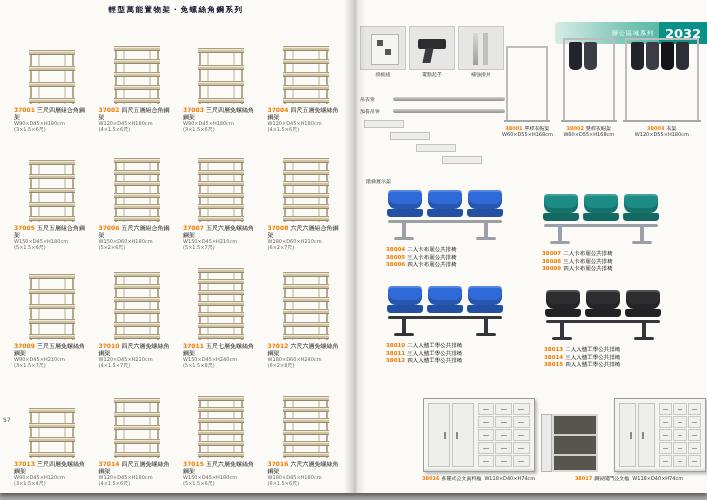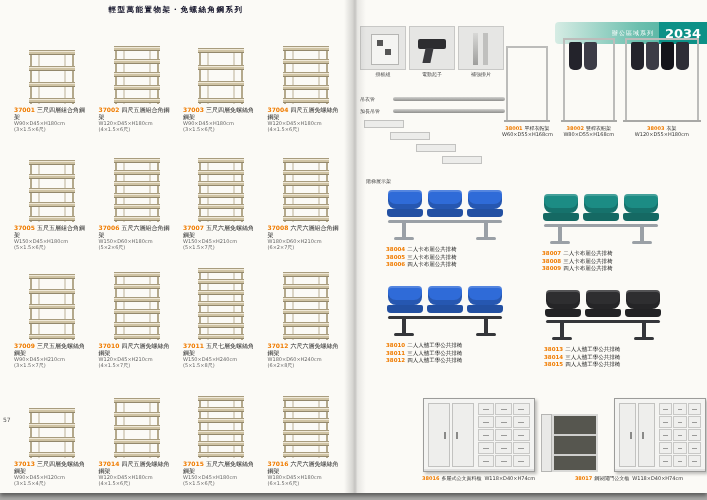--- a/index.html
+++ b/index.html
@@ -391,21 +391,21 @@
             <div class="p-spec">W180×D45×H180cm</div>
             <div class="p-spec">(6×1.5×6尺)</div>
           </div>
         </div>
       <div class="pagenum">57</div>
     </div>
 
     <div class="page right">
       <div class="banner">
         <span class="banner-sub">辦公區域系列</span>
-        <span class="banner-year">2034</span>
+        <span class="banner-year">2032</span>
       </div>
       <div class="acc-panel" id="accessories">
           <div class="acc-item">
             <div class="acc-thumb glyph-plate"></div>
             <div class="acc-label">掛板組</div>
           </div>
           <div class="acc-item">
             <div class="acc-thumb glyph-drill"></div>
             <div class="acc-label">電動起子</div>
           </div>

